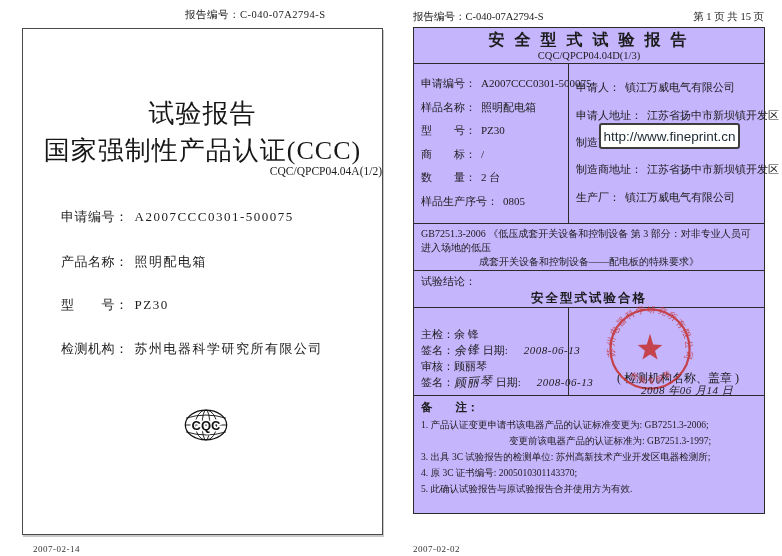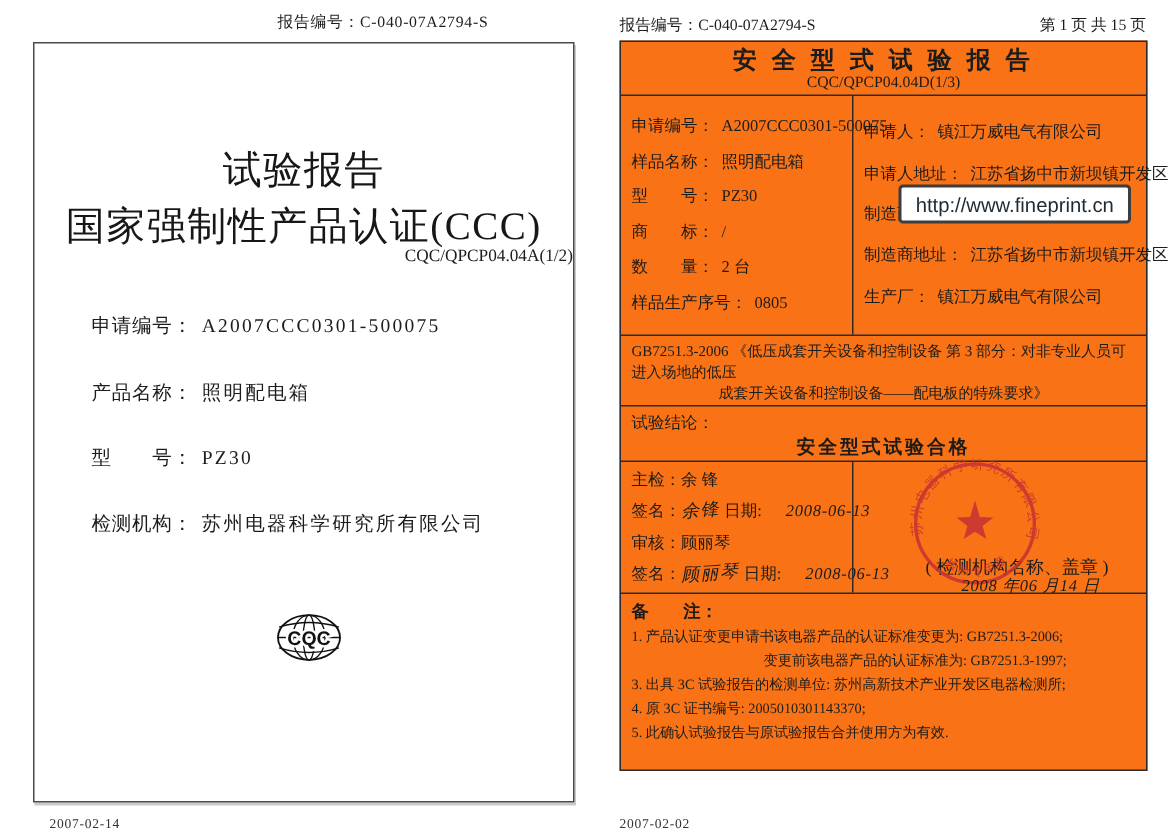--- a/index.html
+++ b/index.html
@@ -16,52 +16,52 @@
   .lp-field { position:absolute; left:38px; font-size:13px; letter-spacing:0.5px; white-space:nowrap; }
   .lp-field .val { letter-spacing:1.5px; margin-left:6px; }
   .lp-f0 { top:179px; } .lp-f1 { top:224px; } .lp-f2 { top:267px; } .lp-f3 { top:311px; }
   .lp-logo { position:absolute; left:160px; top:374px; width:46px; height:44px; }
   .footer-date { font-size:9px; color:#333; letter-spacing:0.5px; }
   .lp-footer { left:33px; top:544px; }
   .rp-footer { left:413px; top:544px; }
 
   
   .rp-header { left:413px; top:10px; width:351px; display:flex; justify-content:space-between; font-size:10.5px; }
-  .right-page { left:413px; top:27px; width:352px; height:487px; border:1px solid #2b2b2b; background:#f97316; display:flex; flex-direction:column; }
+  .right-page { left:413px; top:27px; width:352px; height:487px; border:1px solid #2b2b2b; background:#c4b5fd; display:flex; flex-direction:column; }
   .sec { border-bottom:1px solid #2b2b2b; position:relative; }
   .sec:last-child { border-bottom:none; }
   .sec-title { height:36px; text-align:center; padding-top:2px; }
   .rp-title { font-size:16px; font-weight:bold; letter-spacing:3px; }
   .rp-doccode { font-size:10.5px; margin-top:-1px; }
   .sec-info { height:160px; display:flex; }
   .info-col { display:flex; flex-direction:column; justify-content:space-evenly; padding:4px 0 6px 7px; font-size:11px; white-space:nowrap; }
   .info-left { width:154px; }
   .info-right { flex:1; border-left:1px solid #2b2b2b; }
   .info-row .val { margin-left:5px; }
   .sec-standard { height:47px; padding:3px 7px 0 7px; font-size:10px; }
   .std-label { font-size:11px; margin-bottom:2px; }
   .std-line2 { text-align:center; }
   .sec-conclusion { height:37px; padding:3px 7px 0 7px; }
   .concl-label { font-size:11px; }
   .concl-value { text-align:center; font-size:12.5px; font-weight:bold; letter-spacing:2px; margin-top:1px; }
   .sec-sign { height:88px; display:flex; }
-  .sign-left { width:154px; padding:4px 0 4px 7px; font-size:11px; display:flex; flex-direction:column; justify-content:space-between; white-space:nowrap; }
+  .sign-left { width:154px; padding:4px 0 4px 7px; font-size:11px; display:flex; flex-direction:column; justify-content:flex-end; white-space:nowrap; }
   .sign-right { flex:1; border-left:1px solid #2b2b2b; position:relative; }
   .handwrite { font-style:italic; font-size:12px; letter-spacing:1px; display:inline-block; transform:rotate(-4deg); }
   .hw-date { font-style:italic; font-size:11px; letter-spacing:0.5px;margin-left:16px; }
   .stamp-svg { position:absolute; left:36px; top:-2px; width:90px; height:86px; opacity:0.88; z-index:2; }
   .stamp-note { position:absolute; left:48px; top:62px; font-size:12px; z-index:1; white-space:nowrap; }
   .stamp-date { position:absolute; left:56px; top:75px; z-index:3; }
   .sec-remarks { flex:1; padding:4px 7px 0 7px; }
   .remarks-label { font-size:11.5px; font-weight:bold; margin-bottom:2px; }
   .remark { font-size:9.5px; line-height:16px; white-space:nowrap; }
   .remark.indent { padding-left:88px; }
 
   
-  .watermark { left:599px; top:123px; width:155px; height:26px; background:#fff; border:2px solid #3d3d3d; border-radius:3px; display:flex; align-items:center; justify-content:center; z-index:5; }
+  .watermark { left:599px; top:123px; width:141px; height:26px; background:#fff; border:2px solid #3d3d3d; border-radius:3px; display:flex; align-items:center; justify-content:center; z-index:5; }
   .watermark span { font-family:"Liberation Sans","DejaVu Sans",sans-serif; font-size:13.5px; color:#1d2a33; }
 </style>
 </head>
 <body>
 
 <div class="abs lp-report-no"><span>报告编号：</span><span>C-040-07A2794-S</span></div>
 
 <div class="abs left-page">
   <div class="lp-title">
     <div>试验报告</div>

